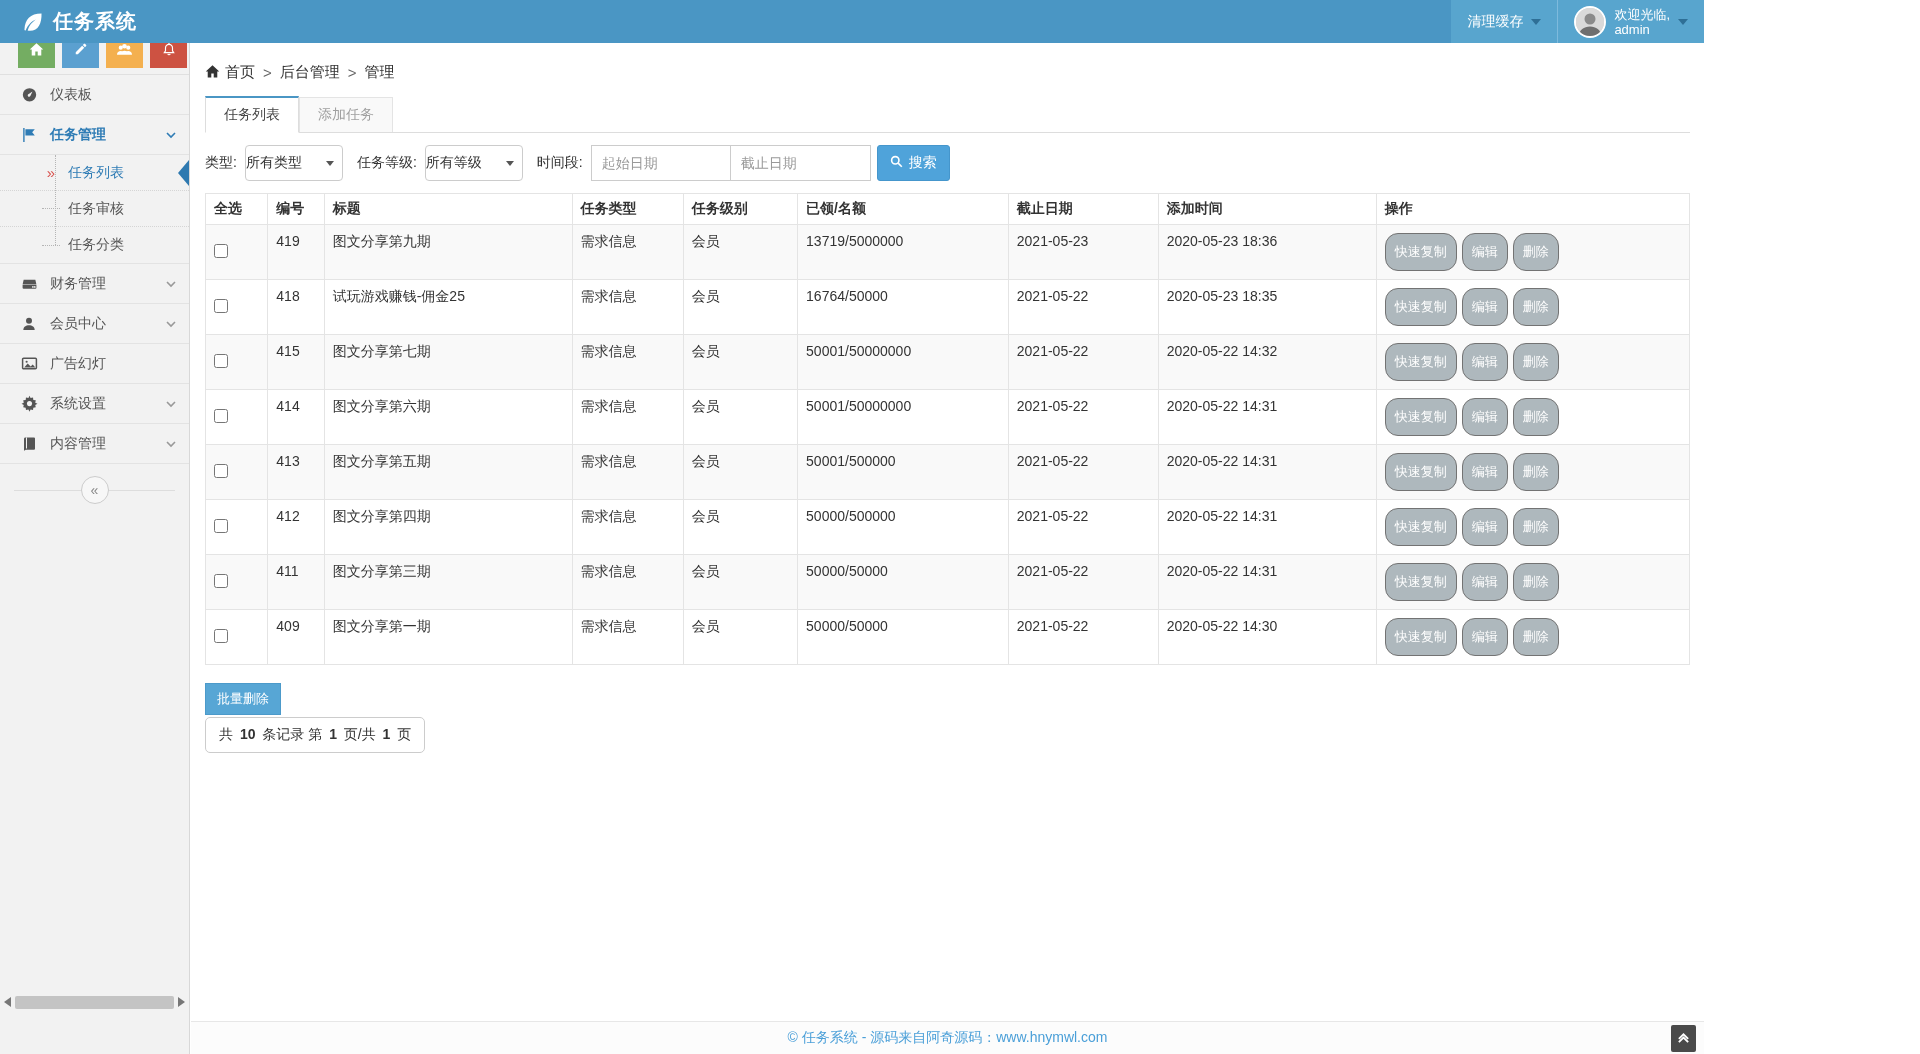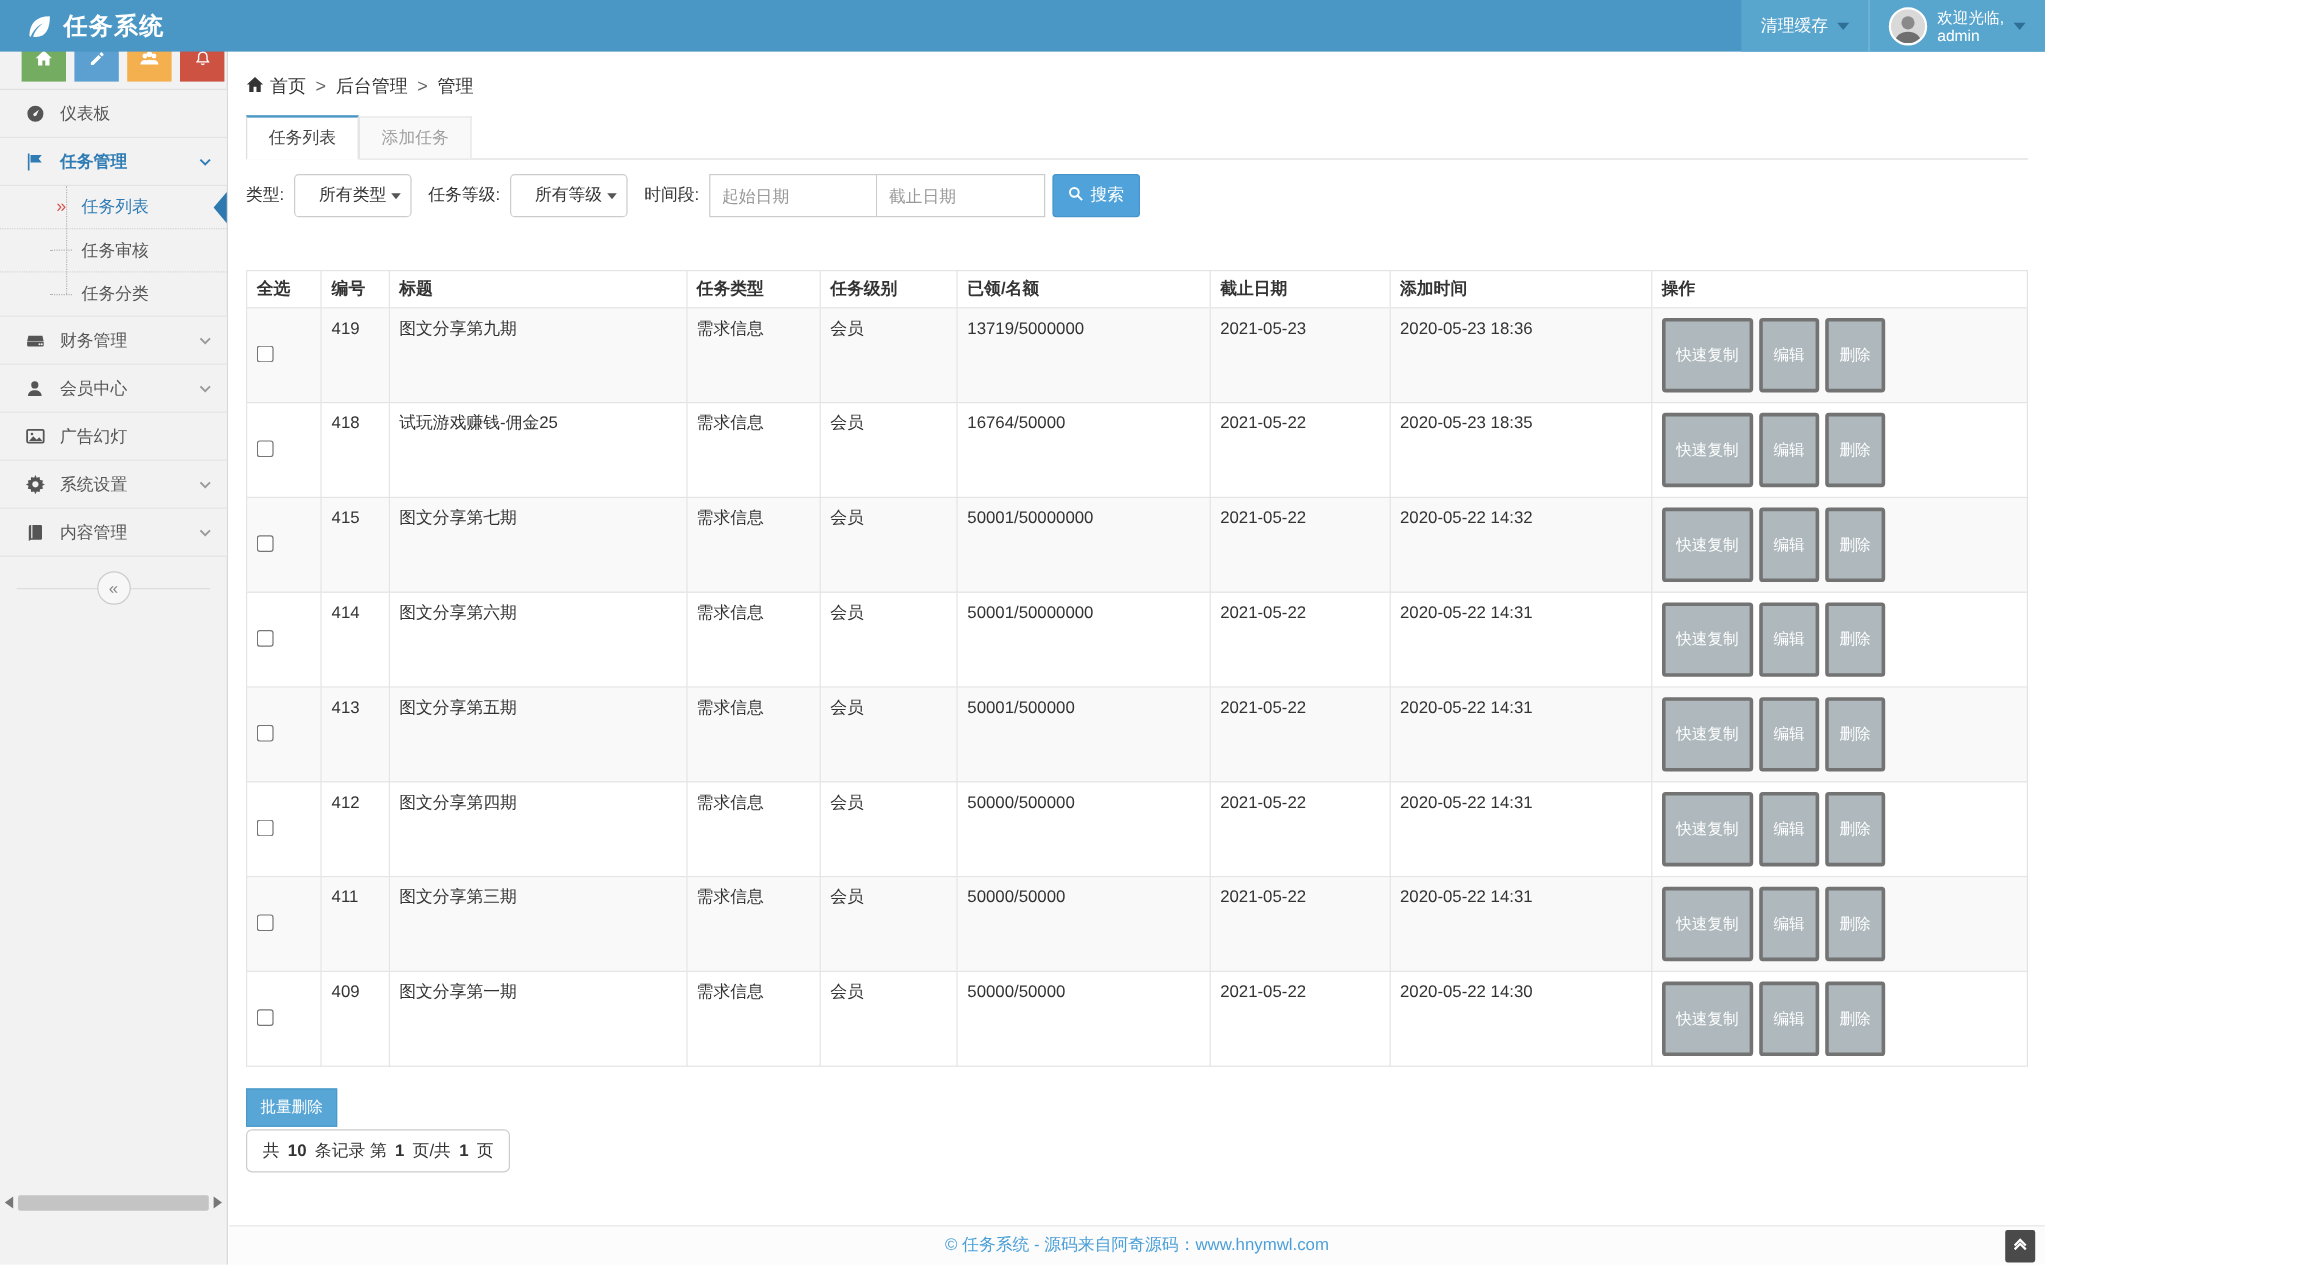--- a/index.html
+++ b/index.html
@@ -54,39 +54,39 @@
   .breadcrumb .sep { color:#666; }
   .bc-link { cursor:pointer; }
 
   .tabs { display:flex; align-items:flex-end; border-bottom:1px solid #ddd; margin:0 14px; }
   .tab { padding:8px 18px; font-size:14px; cursor:pointer; }
   .tab.active { background:#fff; color:#444; border:1px solid #ddd; border-bottom:1px solid #fff; border-top:2px solid #4a96c4; margin-bottom:-1px; }
   .tab.inactive { background:#f9f9f9; color:#a0a0a0; border:1px solid #e4e4e4; border-bottom:none; margin-bottom:0; }
 
   .filters { display:flex; align-items:center; padding:12px 14px; font-size:14px; color:#333; }
   .filters label { margin-right:8px; }
-  .f-select { display:flex; align-items:center; justify-content:space-between; width:98px; height:36px; border:1px solid #ccc; border-radius:4px; background:#fff; padding:0 8px 0 20px; margin-right:14px; font-size:14px; color:#333; cursor:pointer; }
+  .f-select { display:flex; align-items:center; justify-content:space-between; width:98px; height:36px; border:1px solid #ccc; border-radius:4px; background:#fff; padding:0 8px 0 0; margin-right:14px; font-size:14px; color:#333; cursor:pointer; }
   .f-select .caret2 { width:0; height:0; border-left:4px solid transparent; border-right:4px solid transparent; border-top:5px solid #555; }
   .f-input { height:36px; border:1px solid #ccc; padding:0 10px; font-size:14px; width:140px; font-family:inherit; }
   .f-input + .f-input { border-left:none; }
   .f-input::placeholder { color:#999; }
   .btn-search { display:flex; align-items:center; gap:6px; height:36px; padding:0 12px; margin-left:6px; background:#4fa3da; border:1px solid #4596cc; border-radius:3px; color:#fff; font-size:14px; cursor:pointer; font-family:inherit; }
 
   
   .table-wrap { padding:0 14px; }
-  table.task { width:100%; border-collapse:collapse; font-size:14px; color:#333;margin-top:32px; }
+  table.task { width:100%; border-collapse:collapse; font-size:14px; color:#333; }
   table.task th, table.task td { border:1px solid #e4e4e4; text-align:left; }
   table.task th { font-weight:bold; padding:6px 8px; height:27px; white-space:nowrap; }
   table.task td { padding:8px 8px; height:53px; vertical-align:top; }
   table.task td.col-check { vertical-align:middle; }
   table.task tbody tr:nth-child(odd) { background:#f9f9f9; }
   col.c-check{width:4.2%} col.c-id{width:3.8%} col.c-title{width:16.7%} col.c-type{width:7.5%}
   col.c-level{width:7.7%} col.c-quota{width:14.2%} col.c-deadline{width:10.1%} col.c-added{width:14.7%} col.c-actions{width:21.1%}
   .row-check { width:14px; height:14px; cursor:pointer; }
-  .btn-gray { background:#aeb8bd; border:3px solid #737373; color:#fff; border-radius:3px; font-size:13px; padding:19px 9px; margin-right:5px; cursor:pointer; font-family:inherit; }
+  .btn-gray { background:#aeb8bd; border:1px solid #737373; color:#fff; border-radius:13px; font-size:13px; padding:9px 9px; margin-right:5px; cursor:pointer; font-family:inherit; }
 
   .below-table { padding:18px 14px 0 14px; }
   .btn-batch { background:#57a6d5; border:1px solid #4c9aca; color:#fff; font-size:13px; padding:6px 11px; cursor:pointer; font-family:inherit; }
   .pager { display:inline-block; margin-top:2px; border:1px solid #ccc; border-radius:5px; padding:8px 13px; font-size:14px; color:#333; background:#fff; }
   .pager b { margin:0 3px; }
 
   
   .footer { position:absolute; left:0; right:0; bottom:0; height:33px; border-top:1px solid #e7e7e7; background:#fcfcfc; display:flex; align-items:center; justify-content:center; font-size:14px; color:#4a9fd8; }
   .back-top { position:absolute; right:8px; bottom:2px; width:25px; height:27px; background:#4a4a4a; border-radius:2px; display:flex; align-items:center; justify-content:center; cursor:pointer; z-index:40; }
 </style>

